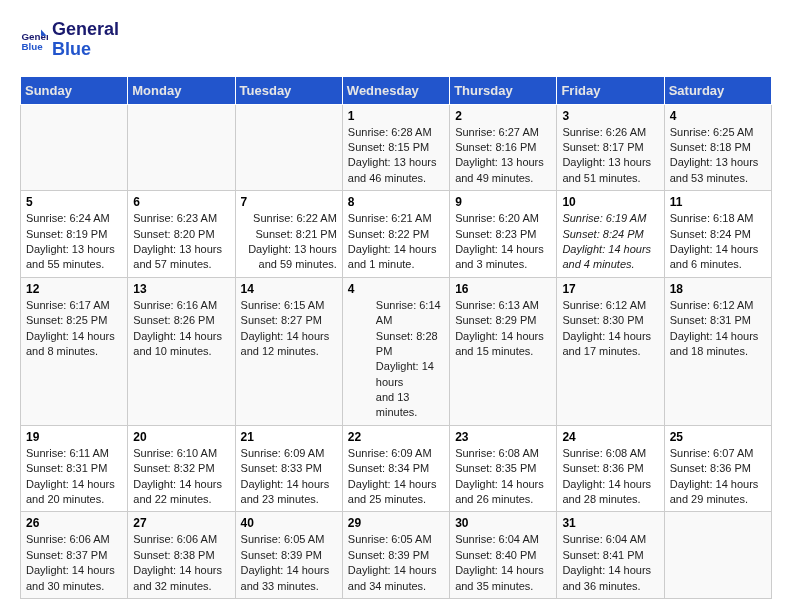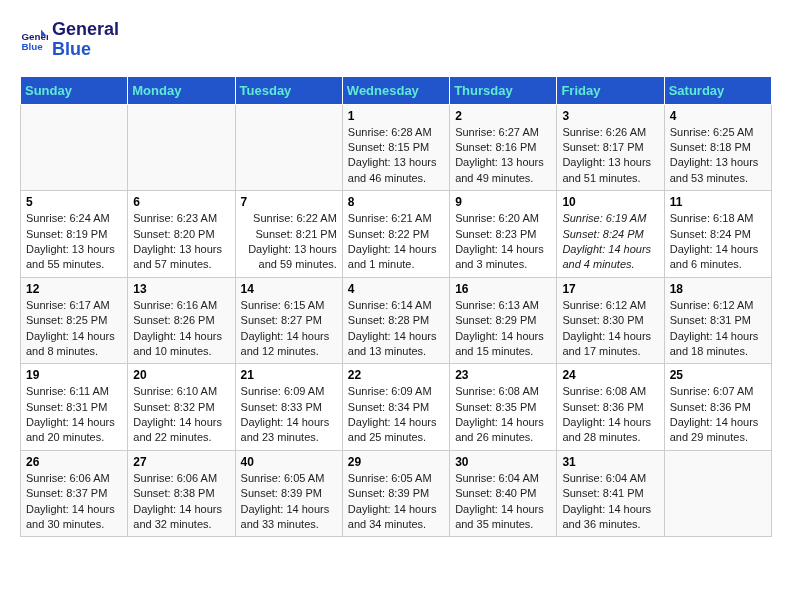--- a/index.html
+++ b/index.html
@@ -37,21 +37,21 @@
       font-size: 16px;
       color: #444;
     }
     table {
       width: 100%;
       border-collapse: collapse;
       font-size: 11px;
     }
     thead tr th {
       background: #2255cc;
-      color: #5eead4;
+      color: #e5e5e5;
       padding: 6px 4px;
       text-align: left;
       font-size: 13px;
       font-weight: bold;
       border: 1px solid #fff;
     }
     tbody tr td {
       border: 1px solid #ccc;
       vertical-align: top;
       padding: 4px 5px;
@@ -215,21 +215,21 @@
         </td>
         <td>
           <span class="day-num">14</span>
           <div class="day-info" style="white-space: pre-line;">Sunrise: 6:15 AM
 Sunset: 8:27 PM
 Daylight: 14 hours
 and 12 minutes.</div>
         </td>
         <td>
           <span class="day-num">4</span>
-          <div class="day-info" style="white-space: pre-line;">Sunrise: 6:14 AM
+          <div class="day-info" style="white-space: pre-line; margin-left: 28px;">Sunrise: 6:14 AM
 Sunset: 8:28 PM
 Daylight: 14 hours
 and 13 minutes.</div>
         </td>
         <td>
           <span class="day-num">16</span>
           <div class="day-info" style="white-space: pre-line;">Sunrise: 6:13 AM
 Sunset: 8:29 PM
 Daylight: 14 hours
 and 15 minutes.</div>

